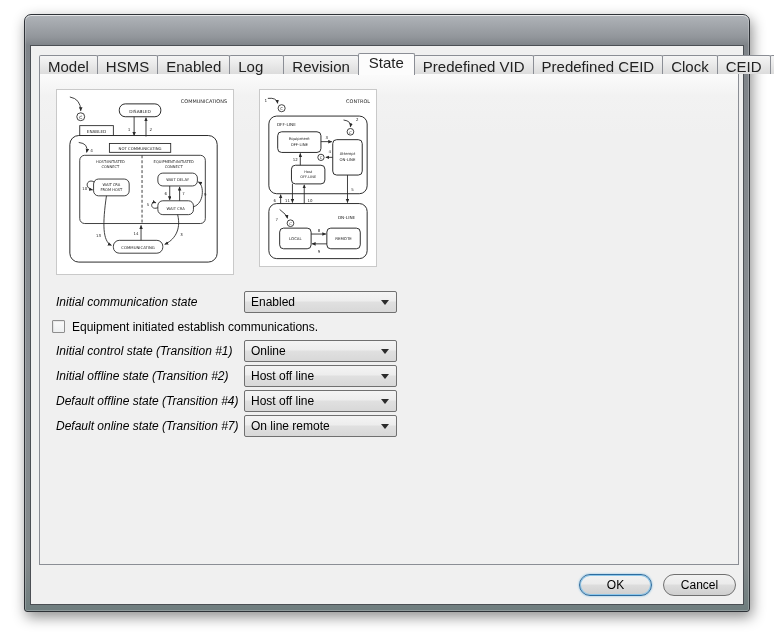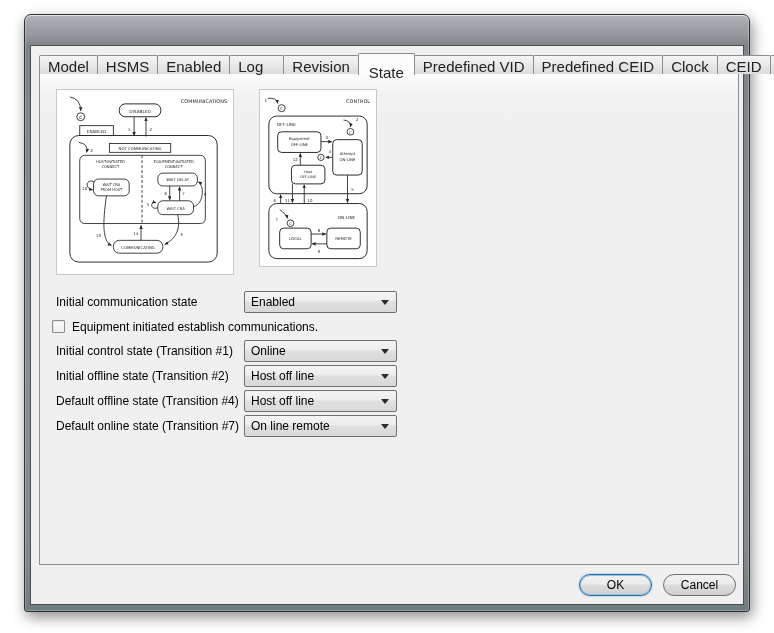--- a/index.html
+++ b/index.html
@@ -28,37 +28,37 @@
 
   .tabstrip { position:absolute; left:8px; top:6px; height:22px; display:flex; align-items:flex-end; z-index:3; }
   .tab {
     height:19px; padding:2px 8px 0 8px; margin-right:0px; font-size:15px; color:#222;
     background:linear-gradient(180deg,#f5f5f5 0%,#eaeaea 45%,#dcdcdc 100%);
     border:1px solid #8b8e95; border-bottom:none; border-radius:2px 2px 0 0;
     white-space:nowrap; cursor:default;
   }
   .tab + .tab { margin-left:-1px; }
   .tab.selected {
-    height:22px; padding:10px 10px 0 10px; background:#fcfcfc; z-index:4; position:relative; margin-bottom:-1px;
+    height:22px; padding:0 10px 0 10px; background:#fcfcfc; z-index:4; position:relative; margin-bottom:-1px;
   }
   .tabpanel {
     position:absolute; left:8px; top:27px; width:700px; height:492px;
     background:linear-gradient(180deg,#fbfbfb 0%,#f2f2f2 22px,#f0f0f0 60px);
     border:1px solid #8b8e95; z-index:2;
   }
 
   .diagram {
     position:absolute; background:#ffffff; border:1px solid #c9c9c9;
   }
   .diagram.comm { left:16px; top:15px; width:178px; height:186px; }
   .diagram.ctrl { left:219px; top:15px; width:118px; height:178px; }
   .diagram svg { display:block; width:100%; height:100%; }
   .diagram text { font-family:"DejaVu Sans",sans-serif; fill:#1c1c1c; }
 
-  .form-label { position:absolute; left:16px; font-size:12px; color:#000; white-space:nowrap; }
+  .form-label { position:absolute; left:16px; font-size:12px; color:#000; white-space:nowrap;font-style:italic; }
   .combo {
     position:absolute; left:204px; width:153px; height:22px;
     border:1px solid #707070; border-radius:2px;
     background:linear-gradient(180deg,#f4f4f4 0%,#ededed 45%,#e0e0e0 50%,#d8d8d8 100%);
     font-size:12px; color:#000; line-height:20px; padding-left:6px; cursor:default;
   }
   .combo .arrow {
     position:absolute; right:7px; top:8px; width:0; height:0;
     border-left:4px solid transparent; border-right:4px solid transparent; border-top:5px solid #2b2b2b;
   }

